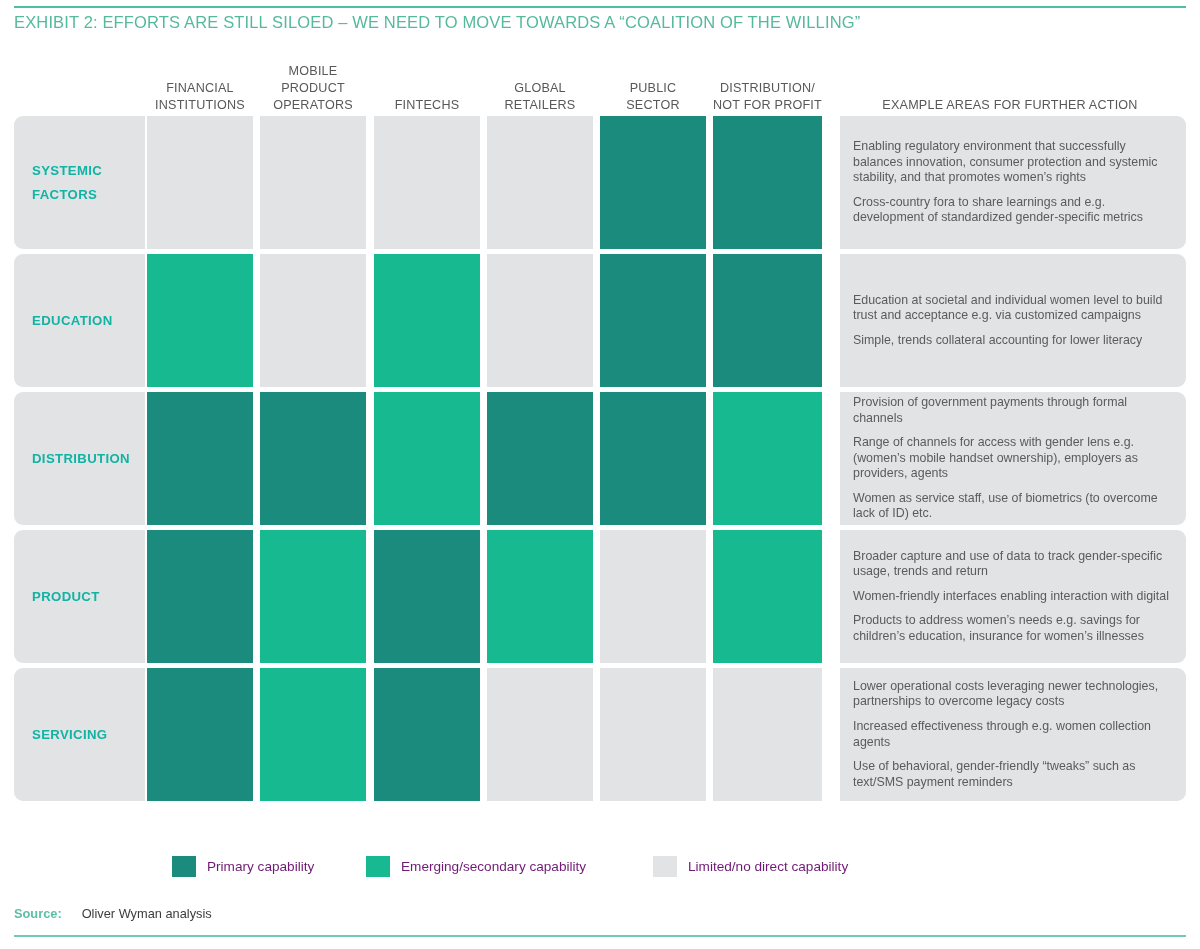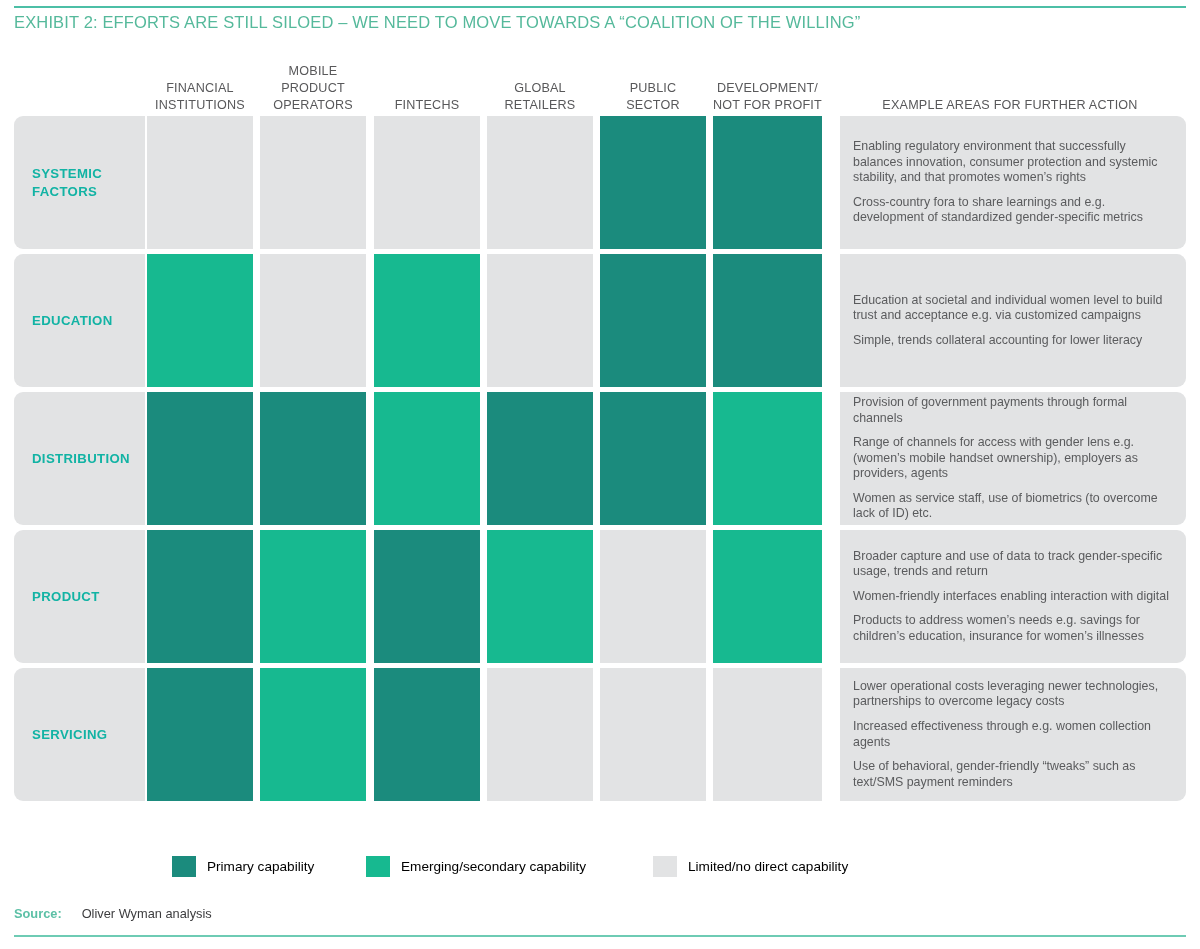--- a/index.html
+++ b/index.html
@@ -90,21 +90,21 @@
     height: 133px;
     background: #e2e3e4;
     border-radius: 9px 0 0 9px;
     display: flex;
     align-items: center;
   }
   .rowlabel span {
     display: block;
     padding-left: 18px;
     font-size: 13.2px;
-    line-height: 18px;
+    line-height: 24px;
     font-weight: bold;
     letter-spacing: 0.35px;
     color: #12b3a4;
   }
   .cell {
     position: absolute;
     top: 0;
     height: 133px;
   }
   .cell.primary   { background: #1b8b7d; }
@@ -152,21 +152,21 @@
     width: 24px;
     height: 21px;
     margin-right: 11px;
     flex: none;
   }
   .swatch.primary   { background: #1b8b7d; }
   .swatch.secondary { background: #17b990; }
   .swatch.limited   { background: #e2e3e4; }
   .legend-label {
     font-size: 13.6px;
-    color: #000000;
+    color: #701a75;
     white-space: nowrap;
   }
 
   
   .source {
     position: absolute;
     left: 14px;
     top: 906px;
     font-size: 12.8px;
     color: #3c3c3e;
@@ -200,21 +200,21 @@
     </div>
     <div class="col-head" style="left: 487px; width: 106px;">
       <div>GLOBAL</div>
       <div>RETAILERS</div>
     </div>
     <div class="col-head" style="left: 600px; width: 106px;">
       <div>PUBLIC</div>
       <div>SECTOR</div>
     </div>
     <div class="col-head" style="left: 713px; width: 109px;">
-      <div>DEVELOPMENT/</div>
+      <div>DISTRIBUTION/</div>
       <div>NOT FOR PROFIT</div>
     </div>
     <div class="col-head left-al" style="left: 840px; width: 340px;">
       <div>EXAMPLE AREAS FOR FURTHER ACTION</div>
     </div>
   </div>
 
 <div class="matrix">
     <div class="mrow" style="top: 0px;">
       <div class="rowlabel">

